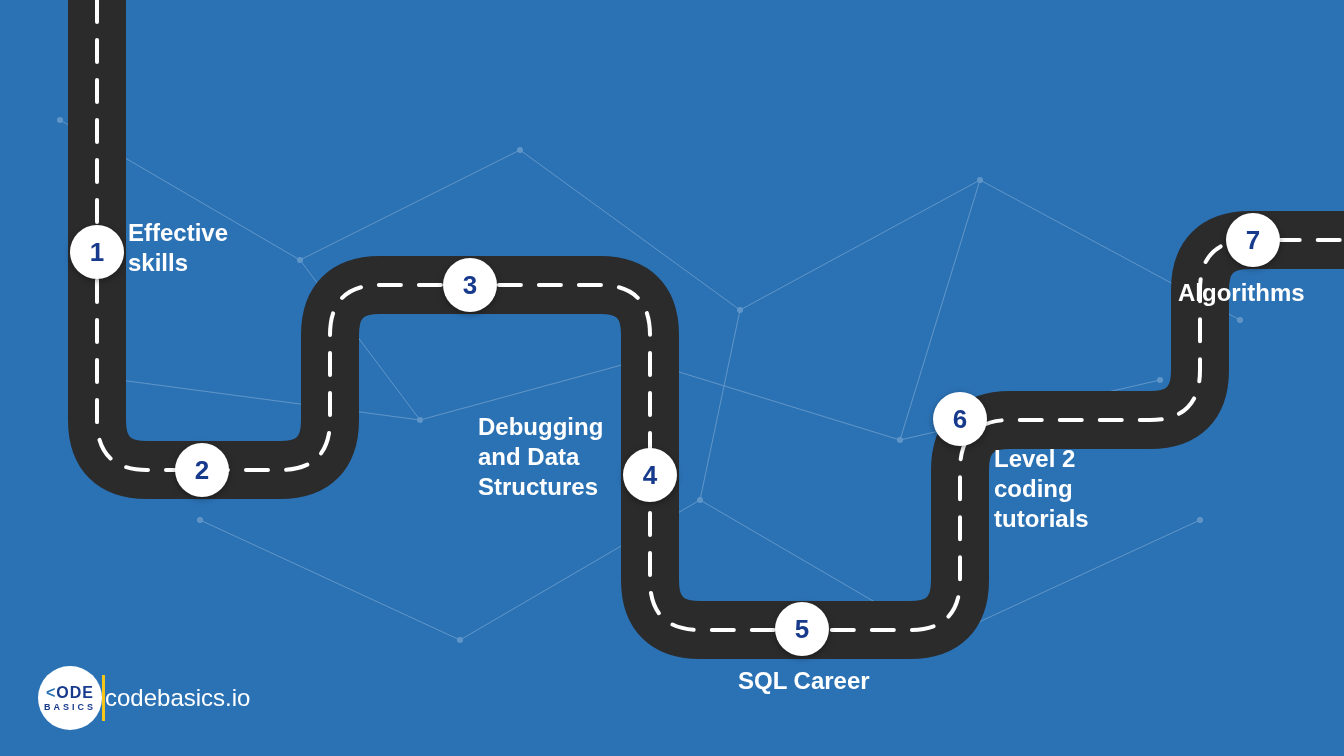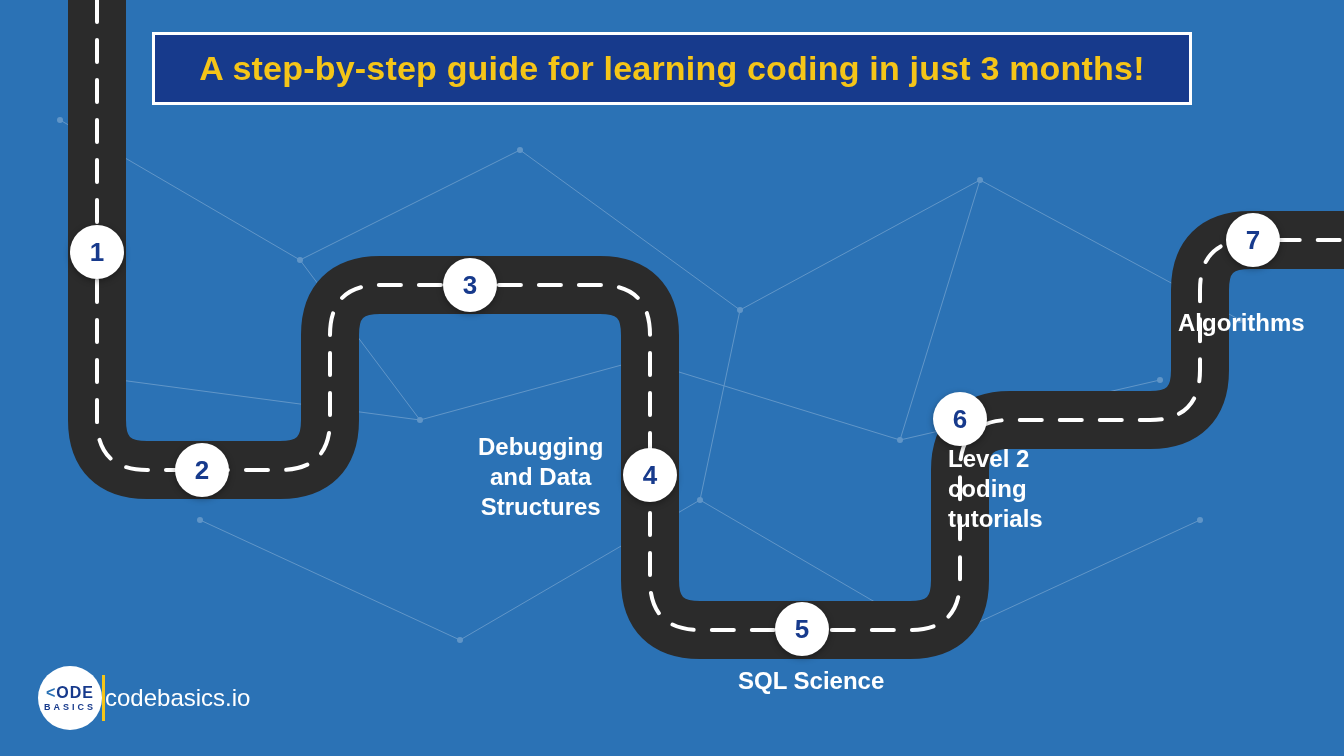--- a/index.html
+++ b/index.html
@@ -165,59 +165,58 @@
     Q 960 420 1010 420
     L 1150 420
     Q 1200 420 1200 370
     L 1200 290
     Q 1200 240 1250 240
     L 1344 240" fill="none" stroke="#ffffff" stroke-width="4" stroke-dasharray="22 18" stroke-linecap="round"></path>
 </svg>
 
 <div class="content">
 
-  <div class="title-banner">
-    <span>A step-by-step guide for learning coding in just 3 months!</span>
-  </div>
 
   <div class="marker" style="left:70px; top:225px;">
     <span>1</span>
   </div>
+  <div class="step-label" style="left:128px; top:218px; text-align:left;">Effective
+skills</div>
 
   <div class="marker" style="left:175px; top:443px;">
     <span>2</span>
   </div>
 
   <div class="marker" style="left:443px; top:258px;">
     <span>3</span>
   </div>
 
   <div class="marker" style="left:623px; top:448px;">
     <span>4</span>
   </div>
-  <div class="step-label" style="left:478px; top:432px; text-align:center;">Debugging
+  <div class="step-label" style="left:478px; top:412px; text-align:left;">Debugging
 and Data
 Structures</div>
 
   <div class="marker" style="left:775px; top:602px;">
     <span>5</span>
   </div>
-  <div class="step-label" style="left:738px; top:666px;">SQL Science</div>
+  <div class="step-label" style="left:738px; top:666px;">SQL Career</div>
 
   <div class="marker" style="left:933px; top:392px;">
     <span>6</span>
   </div>
-  <div class="step-label" style="left:948px; top:444px; text-align:left;">Level 2
+  <div class="step-label" style="left:994px; top:444px; text-align:left;">Level 2
 coding
 tutorials</div>
 
   <div class="marker" style="left:1226px; top:213px;">
     <span>7</span>
   </div>
-  <div class="step-label" style="left:1178px; top:278px;margin-top:30px;">Algorithms</div>
+  <div class="step-label" style="left:1178px; top:278px;">Algorithms</div>
 
   <div class="footer">
     <div class="logo-circle">
       <div class="top">
         <span class="lt">&lt;</span><span>ODE</span>
       </div>
       <div class="bot">BASICS</div>
     </div>
     <div class="divider"></div>
     <div class="brand-url">codebasics.io</div>

